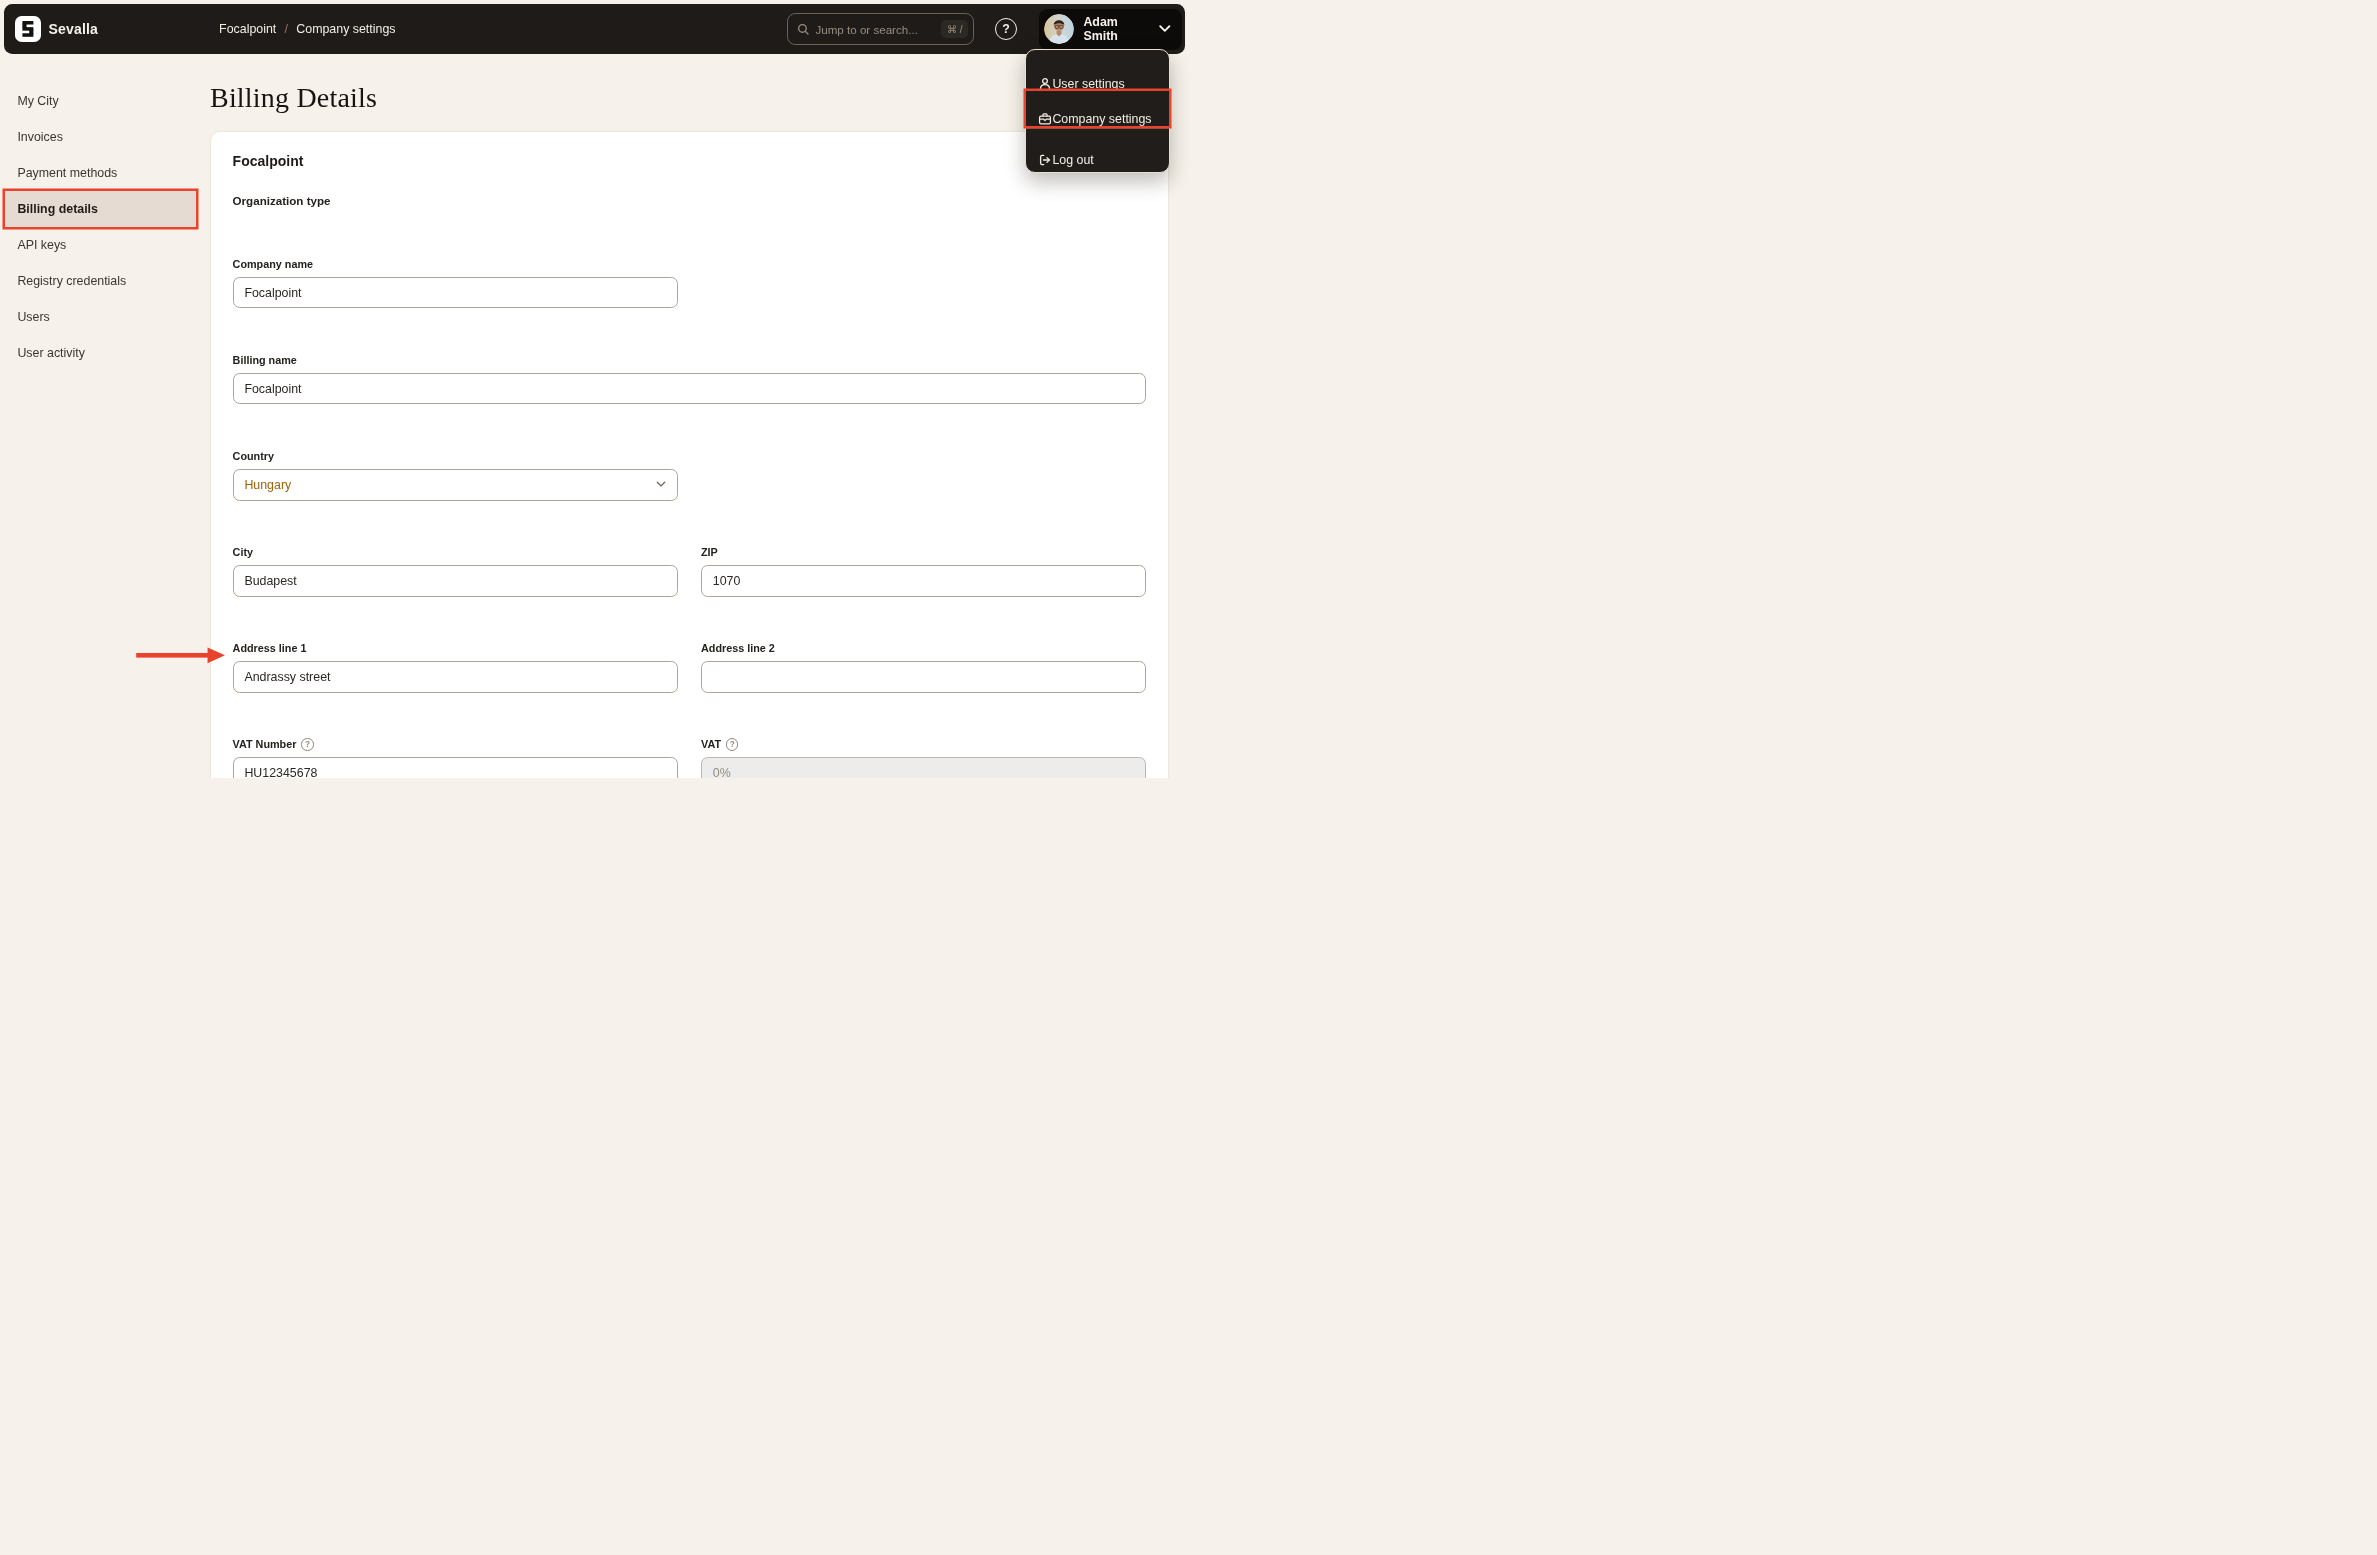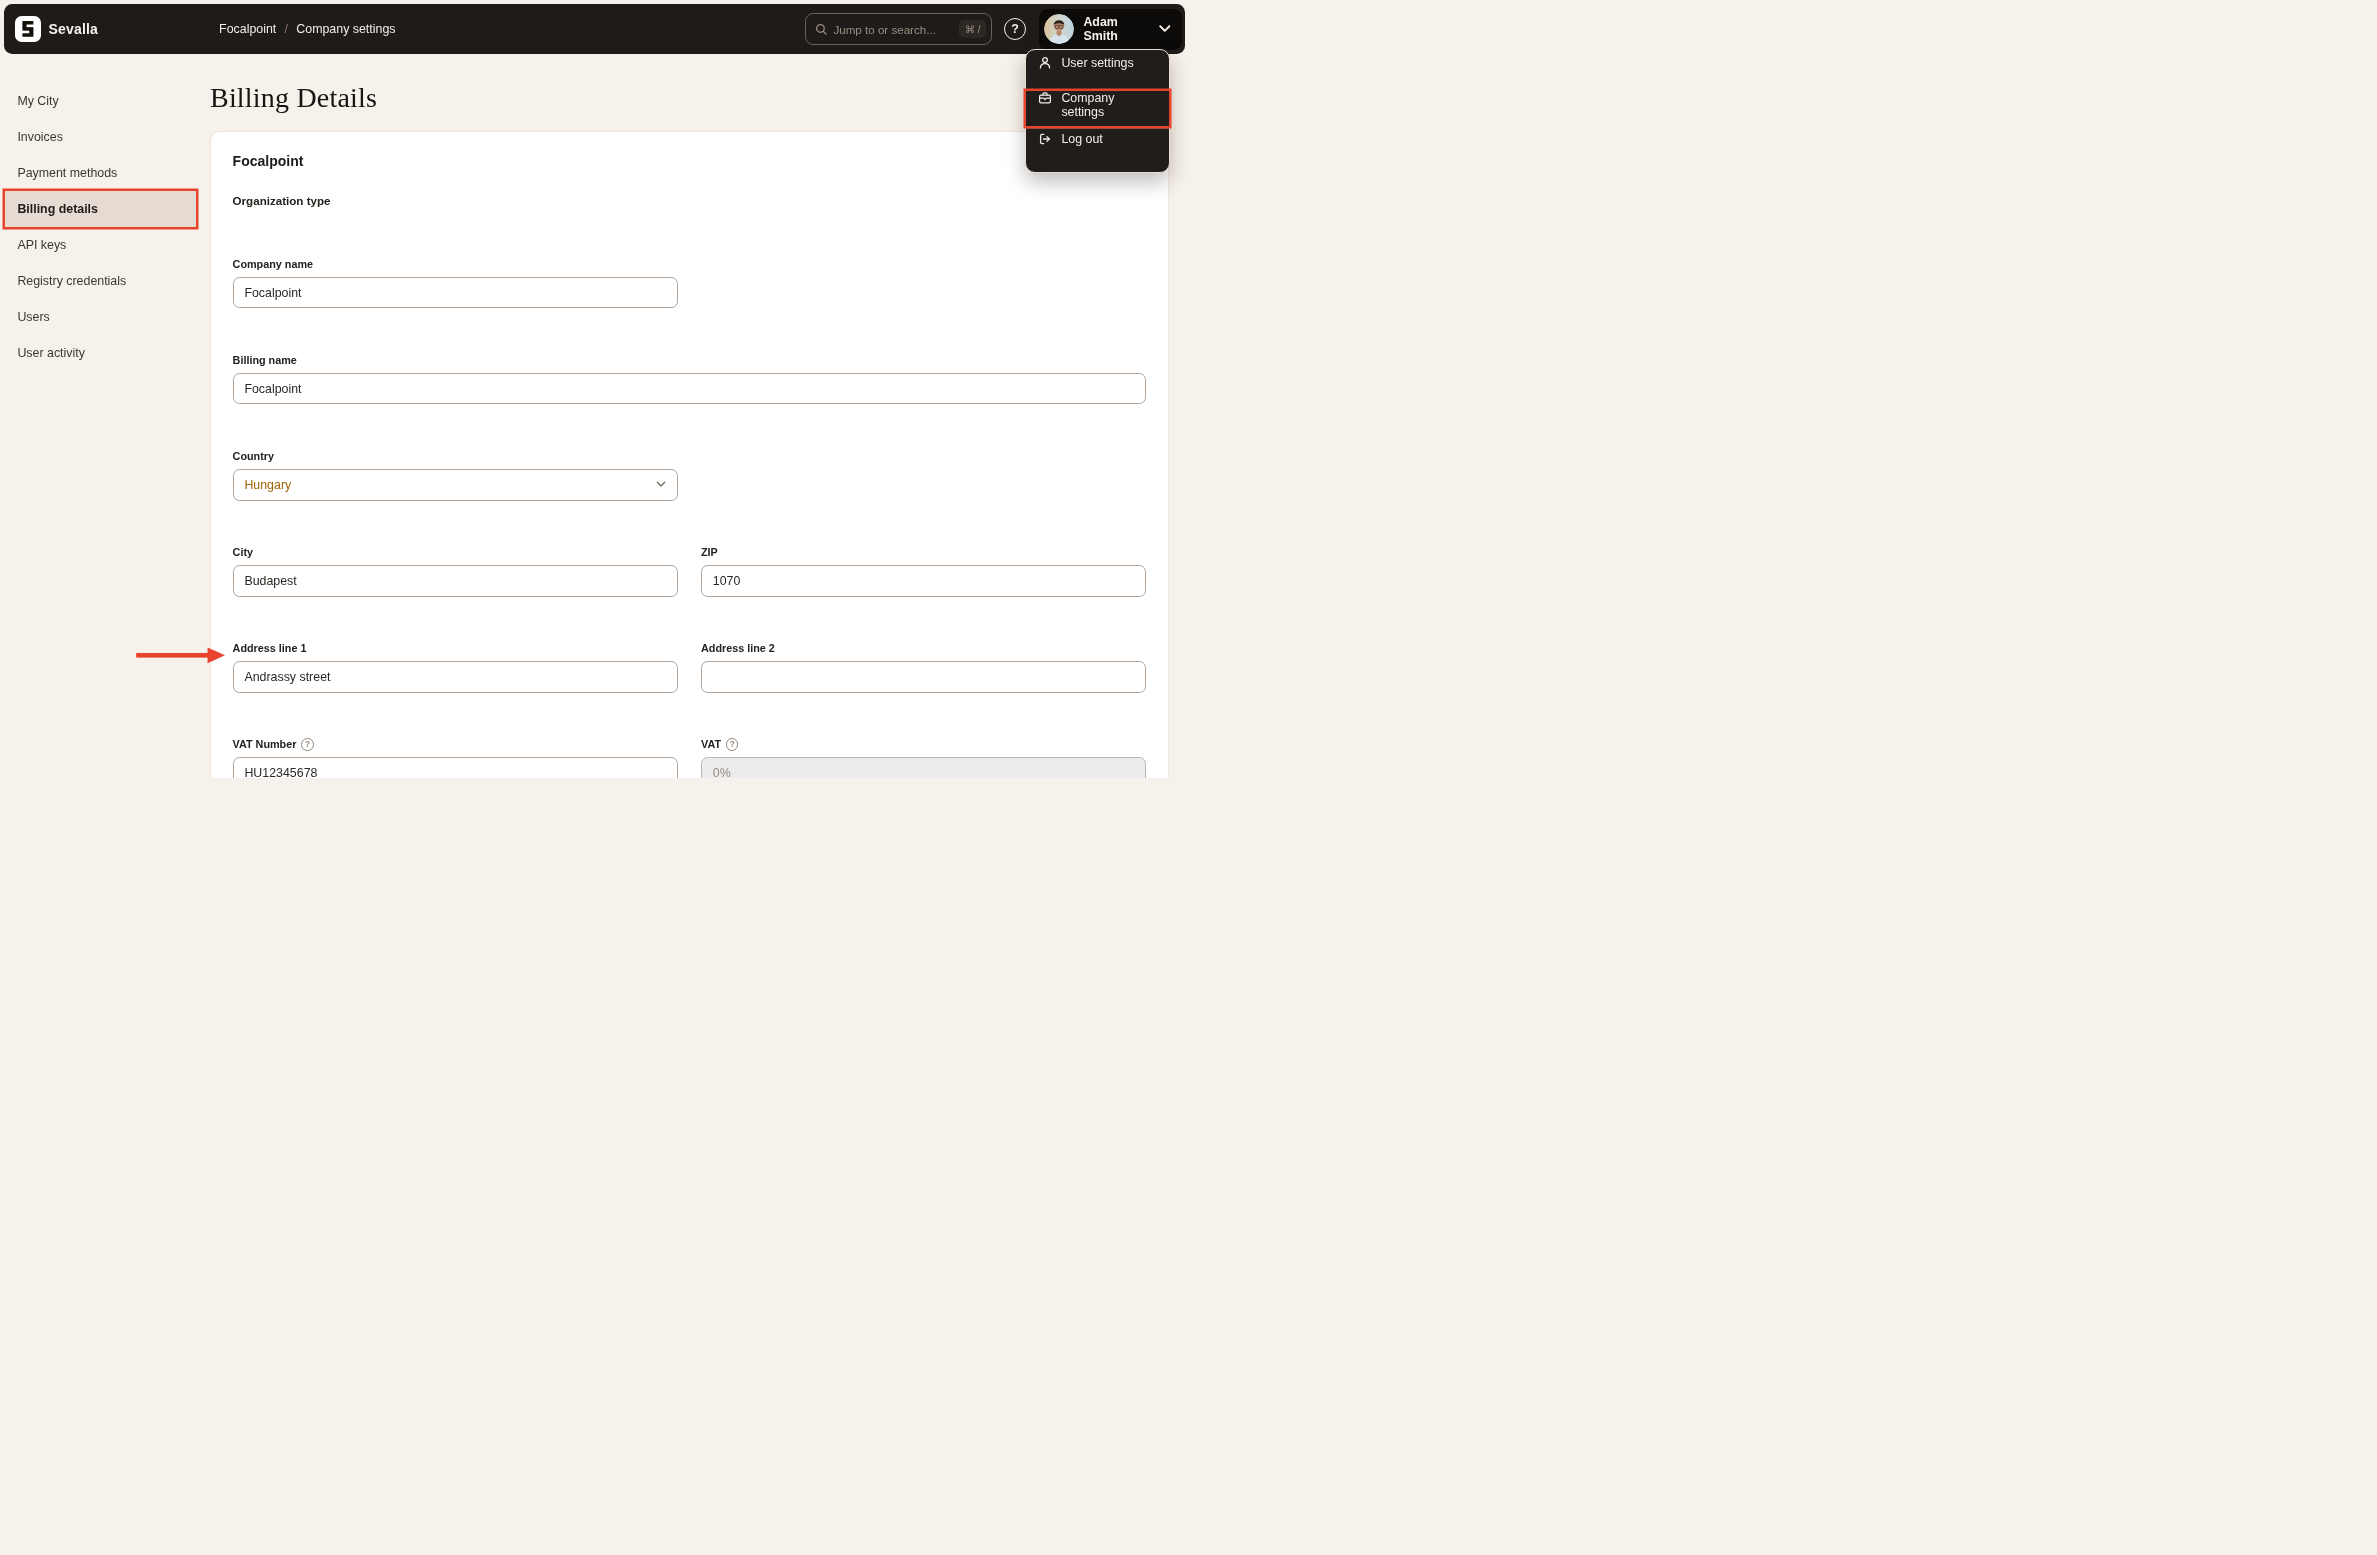--- a/index.html
+++ b/index.html
@@ -8,21 +8,21 @@
     font-family: "Liberation Sans", "DejaVu Sans", sans-serif;
     background:#f6f1ea;
     color:#25221e;
     overflow:hidden;
     position:relative;
   }
   
   .topbar {
     position:absolute; left:4.1px; right:4.1px; top:4.1px; height:50px;
     background:#1e1b18; border-radius:8.3px;
-    display:flex; align-items:center; z-index:20;
+    display:flex; align-items:center; z-index:20;gap:9px;
   }
   .brand { display:flex; align-items:center; gap:7.5px; padding-left:10.8px; width:199px; }
   .logo-box { width:26px; height:26px; background:#fff; border-radius:6.6px; display:flex; align-items:center; justify-content:center; }
   .brand-name { color:#f7f2ec; font-size:14px; font-weight:700; letter-spacing:0.2px; }
   .breadcrumb { display:flex; align-items:center; gap:8.3px; font-size:12.4px; position:absolute; left:215px; }
   .crumb { color:#f3ede6; font-weight:500; cursor:pointer; }
   .crumb-sep { color:#8a7468; }
   .searchbox {
     margin-left:auto; width:187px; height:31.5px; border:0.8px solid #6e6257; border-radius:8.3px;
     display:flex; align-items:center; padding:0 5px 0 9px; gap:5.8px; color:#9a8d80;
@@ -47,21 +47,21 @@
   }
   .avatar { width:30px; height:30px; border-radius:50%; overflow:hidden; flex:0 0 auto; }
   .user-name { color:#f7f2ec; font-size:12.4px; font-weight:600; flex:1; }
   
   .menu {
     position:absolute; left:1025px; top:49px; width:145px; z-index:30;
     background:#211d1a; border:0.8px solid #e9ddd0; border-radius:10px;
     padding:5.8px 0; box-shadow:0 8.3px 20px rgba(30,20,10,.28);
   }
   .menu-item {
-    height:35px; display:flex; align-items:flex-start; gap:9px; padding:0 12.4px;
+    height:35px; display:flex; align-items:flex-end; padding:0 12.4px;
     color:#f3ede6; font-size:12.4px; cursor:pointer; position:relative;
   }
   .menu-item.highlighted { box-shadow:0 0 0 2.5px #e8432c; }
   .menu-divider { height:0.8px; background:#565049; margin:2.5px 0; }
   .menu-icon { width:14px; height:14px; flex:0 0 auto; }
   
   .sidebar { position:absolute; left:0; top:83px; width:210px; }
   .nav-item {
     height:36px; display:flex; align-items:center; padding-left:17.4px;
     font-size:12.4px; font-weight:500; color:#3a3733; cursor:pointer;

